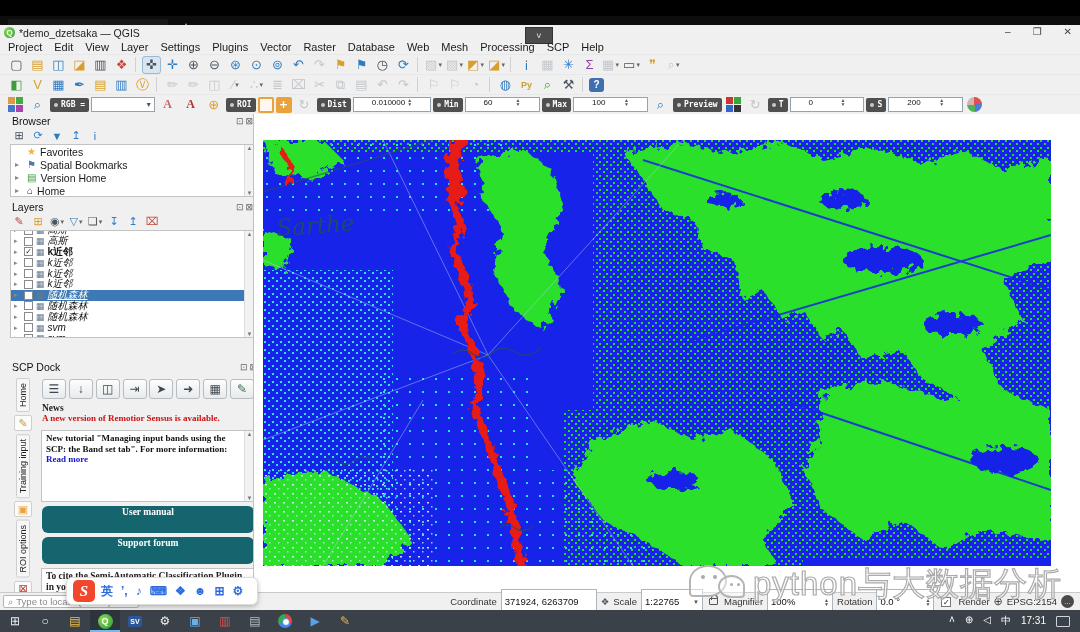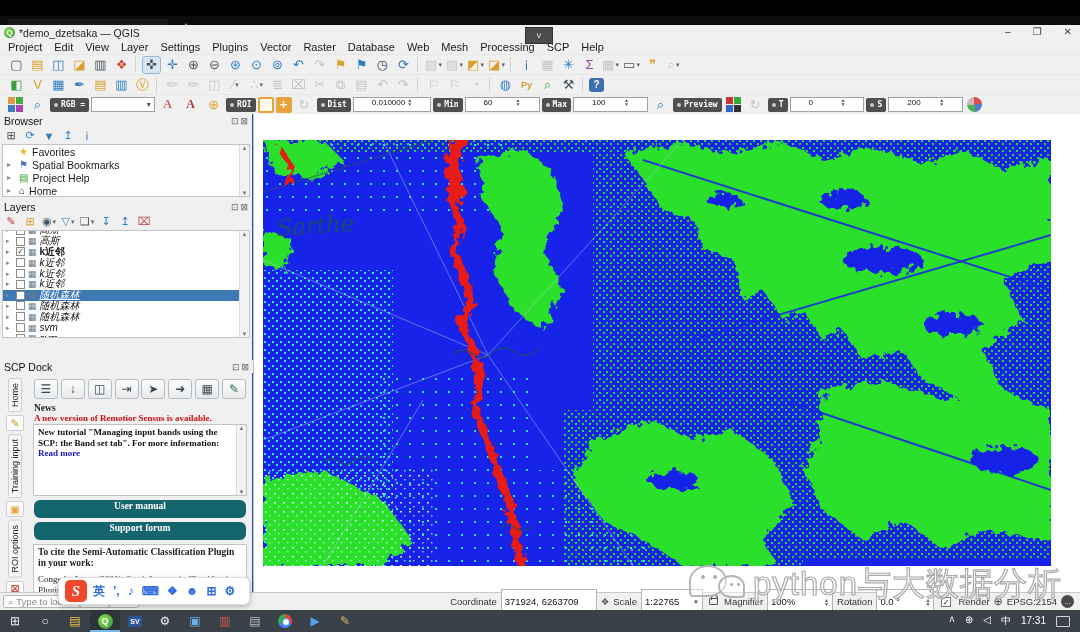--- a/index.html
+++ b/index.html
@@ -42,21 +42,21 @@
 .spin3 .val{flex:1;min-width:30px}
 .arr{display:flex;flex-direction:column;font-size:5px;color:#555;line-height:4px;margin-left:2px}
 .combo3{background:#fff;border:1px solid #98a2aa;width:64px;height:15px;display:flex;align-items:center;justify-content:flex-end;padding-right:2px;font-size:7px;color:#555}
 .ic4{width:15px;height:15px;display:grid;grid-template-columns:7px 7px;grid-template-rows:7px 7px;gap:1px;margin:0 2px}
 .ic4 i{display:block}
 .icA{font:bold 12px "Liberation Serif",serif}
 .plusbox{width:16px;height:16px;background:#e8a33d;color:#fff;font-weight:bold;display:flex;align-items:center;justify-content:center;border-radius:2px;font-size:12px}
 .polybox{width:16px;height:16px;border:2px solid #e8a33d;border-radius:2px;background:#fff8ee}
 .lmcirc{width:15px;height:15px;border-radius:50%;background:conic-gradient(#d33 0 25%,#36c 25% 50%,#3a3 50% 75%,#caa 75%);opacity:.85;margin-left:2px}
 
-#dock{position:absolute;left:0;top:89px;width:253px;height:478px;background:#f0f0f0;border-right:1px solid #1d4ed8}
+#dock{position:absolute;left:8px;top:89px;width:253px;height:478px;background:#f0f0f0;border-right:4px solid #1d4ed8}
 .phead{height:13px;display:flex;align-items:center;justify-content:space-between;padding:0 4px;font-size:10.5px;color:#111;background:#f0f0f0}
 .phead .btns{display:flex;gap:2px;color:#666;font-size:9px}
 .ptb{display:flex;align-items:center;padding:1px 2px;gap:1px}
 .ptb .tbi{min-width:16px;height:15px;font-size:11px}
 .treebox{background:#fff;border:1px solid #c3c3c3;margin:0 2px;position:relative;overflow:hidden}
 .trow{display:flex;align-items:center;gap:4px;height:13px;padding-left:4px;font-size:10.5px;color:#1a1a1a;white-space:nowrap}
 .trow .exp{width:8px;color:#888;font-size:8px}
 .trow .tic{font-size:10px}
 .tic.y{color:#f0b431}.tic.b{color:#4a7ab5}.tic.gr{color:#3f9d3f}
 .vscroll{position:absolute;right:0;top:0;bottom:0;width:10px;background:#f2f2f2;border-left:1px solid #ddd;display:flex;flex-direction:column;justify-content:space-between;align-items:center;font-size:6px;color:#777}
@@ -77,25 +77,25 @@
 .sitem .vt:empty{display:none}
 .sitem .gi{font-size:11px;color:#46525c;border:1px solid #cfcfcf;background:#fbfbfb;width:18px;height:16px;display:flex;align-items:center;justify-content:center;border-radius:2px}
 .sitem .gi:empty{display:none}
 .sitem.y .gi{color:#caa22d}.sitem.o .gi{color:#e8a33d}.sitem.r .gi{color:#c0392b}
 #scpmain{position:absolute;left:30px;top:16px;width:220px}
 #scpver{background:#15656f;color:#fff;text-align:center;font:bold 9.5px "Liberation Serif",serif;height:13px;line-height:13px;border-radius:2px;margin:1px 2px}
 #scpbtns{display:flex;justify-content:space-between;padding:3px 4px}
 #scpbtns .sbt{width:24px;height:20px;border:1px solid #b5bcc2;background:linear-gradient(#fdfdfd,#e8eaec);border-radius:3px;display:flex;align-items:center;justify-content:center;font-size:12px;color:#3c4852}
 #scpbtns .sbt.dkg{color:#2e6b46}
 #newsttl{font:bold 9.5px "Liberation Serif",serif;padding:1px 4px 0}
-#newsalert{font:bold 9px "Liberation Serif",serif;color:#cc1111;padding:0 4px 1px;white-space:nowrap}
+#newsalert{font:bold 9px "Liberation Serif",serif;color:#cc1111;padding:0 4px 7px;white-space:nowrap}
 #newsbox{background:#fff;border:1px solid #c3c3c3;margin:0 3px;height:72px;position:relative;overflow:hidden;padding:2px 14px 2px 4px}
 .nitem{font:bold 9px "Liberation Serif",serif;color:#111;margin-bottom:6px;line-height:10.5px}
 .nitem a{color:#1414c8}
-.tealbtn{background:#15656f;color:#fff;text-align:center;font:bold 9.5px "Liberation Serif",serif;height:18px;line-height:13px;border-radius:6px;margin:4px 4px 0}
+.tealbtn{background:#15656f;color:#fff;text-align:center;font:bold 9.5px "Liberation Serif",serif;height:27px;line-height:13px;border-radius:6px;margin:4px 4px 0}
 #citebox{background:#fff;border:1px solid #c3c3c3;margin:4px 3px 0;height:74px;padding:2px 4px;overflow:hidden}
 #citebox .h{font:bold 9.5px "Liberation Serif",serif;line-height:11px}
 #citebox .b{font:9px "Liberation Serif",serif;line-height:10.5px;margin-top:5px}
 #citebox a{color:#1414c8;font:9px "Liberation Serif",serif}
 
 #ime{position:absolute;left:58px;top:217px;width:192px;height:28px;background:#fff;border:1px solid #dcdcdc;border-radius:6px;box-shadow:0 2px 5px rgba(0,0,0,.25);display:flex;align-items:center;gap:6px;padding:0 6px;z-index:30}
 #imelogo{width:22px;height:22px;background:#f1472c;border-radius:5px;color:#fff;font:bold 15px "Liberation Serif",serif;display:flex;align-items:center;justify-content:center;font-style:italic}
 #ime .ii{color:#2d6cdf;font-size:12px;font-weight:bold}
 
 #canvas{position:absolute;left:253px;top:89px;width:827px;height:478px;background:#fff;border-left:1px solid #c0c0c0}
@@ -493,21 +493,21 @@
               <span>Favorites</span>
             </div>
             <div class="trow">
               <span class="exp">▸</span>
               <span class="tic b">⚑</span>
               <span>Spatial Bookmarks</span>
             </div>
             <div class="trow">
               <span class="exp">▸</span>
               <span class="tic gr">▤</span>
-              <span>Project Help</span>
+              <span>Version Home</span>
             </div>
             <div class="trow">
               <span class="exp">▸</span>
               <span class="tic">⌂</span>
               <span>Home</span>
             </div>
           </div>
         <div class="vscroll">
             <span>▲</span>
             <span>▼</span>

